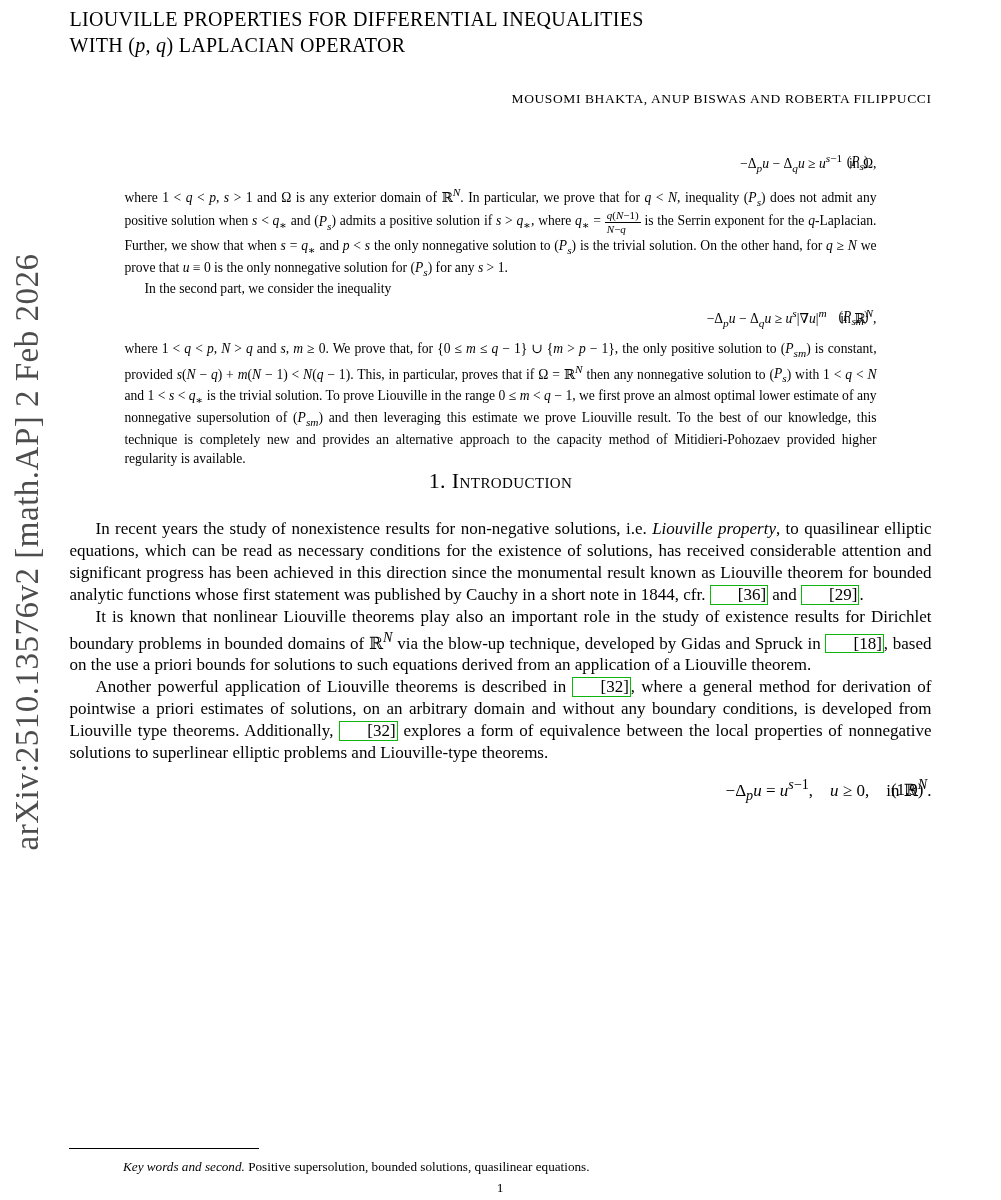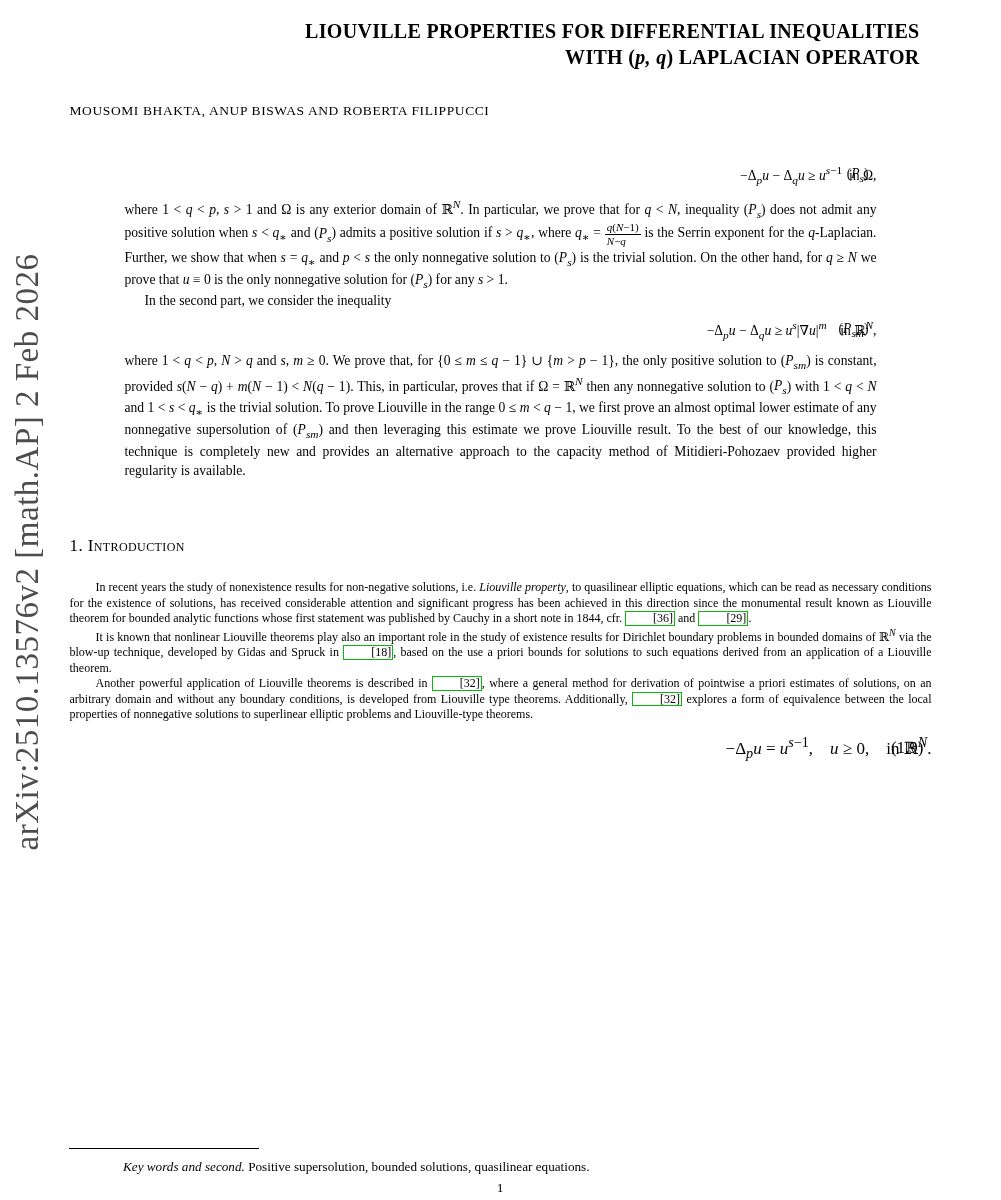--- a/index.html
+++ b/index.html
@@ -32,30 +32,30 @@
     color: #4d4d4d;
   }
   
   .page {
     width: 862px;
     margin: 0 auto;
     padding-top: 6px;
     position: relative;
   }
   .title {
-    margin: 12px;
-    text-align: right;
+    margin: 0;
+    text-align: left;
     font-size: 20px;
-    font-weight: bold;
+    font-weight: normal;
     line-height: 1.32;
     letter-spacing: 0.3px;
   }
   .authors {
     margin-top: 32px;
-    text-align: left;
+    text-align: right;
     font-size: 13.5px;
     letter-spacing: 0.6px;
   }
   .abstract {
     width: 752px;
     margin: 44px auto 0;
     font-size: 13.6px;
     line-height: 1.42;
     text-align: justify;
   }
@@ -91,30 +91,29 @@
     line-height: 1.15;
   }
   .frac .num {
     display: block;
     border-bottom: 1px solid #000;
     padding: 0 2px;
   }
   .frac .den { display: block; padding: 0 2px; }
   
   .section-head {
-    margin-top: 56px;
     margin-bottom: 24px;
-    text-align: left;
-    font-size: 17px;
+    text-align: center;
+    font-size: 22px;
     letter-spacing: 0.4px;
   }
   
   .para {
     margin: 0;
-    font-size: 12px;
+    font-size: 17px;
     line-height: 1.29;
     text-align: justify;
     text-indent: 26px;
   }
   
   .cite {
     border: 1.5px solid #0db60d;
     padding: 0 1px;
     display: inline-block;
     line-height: 1.05;

